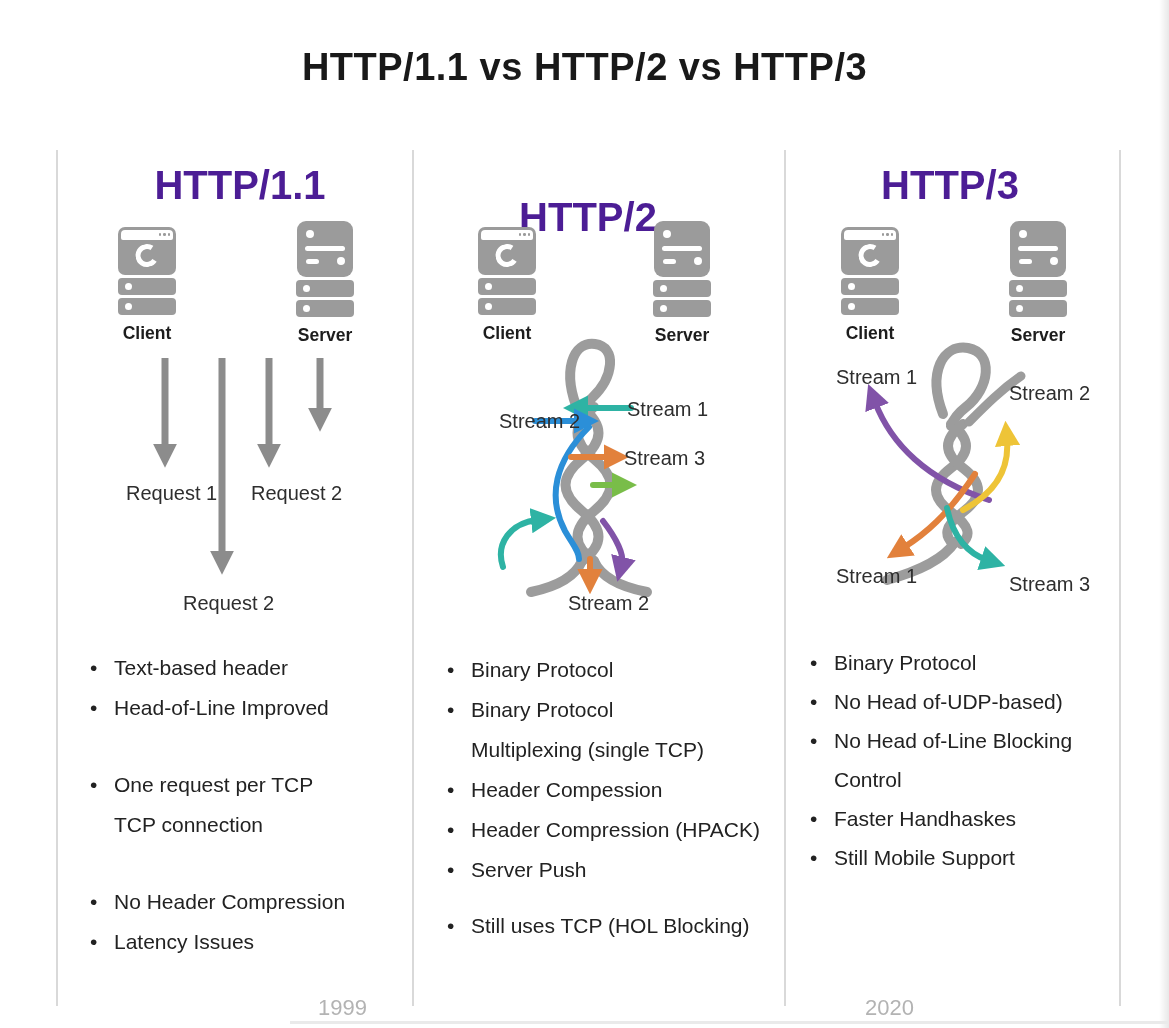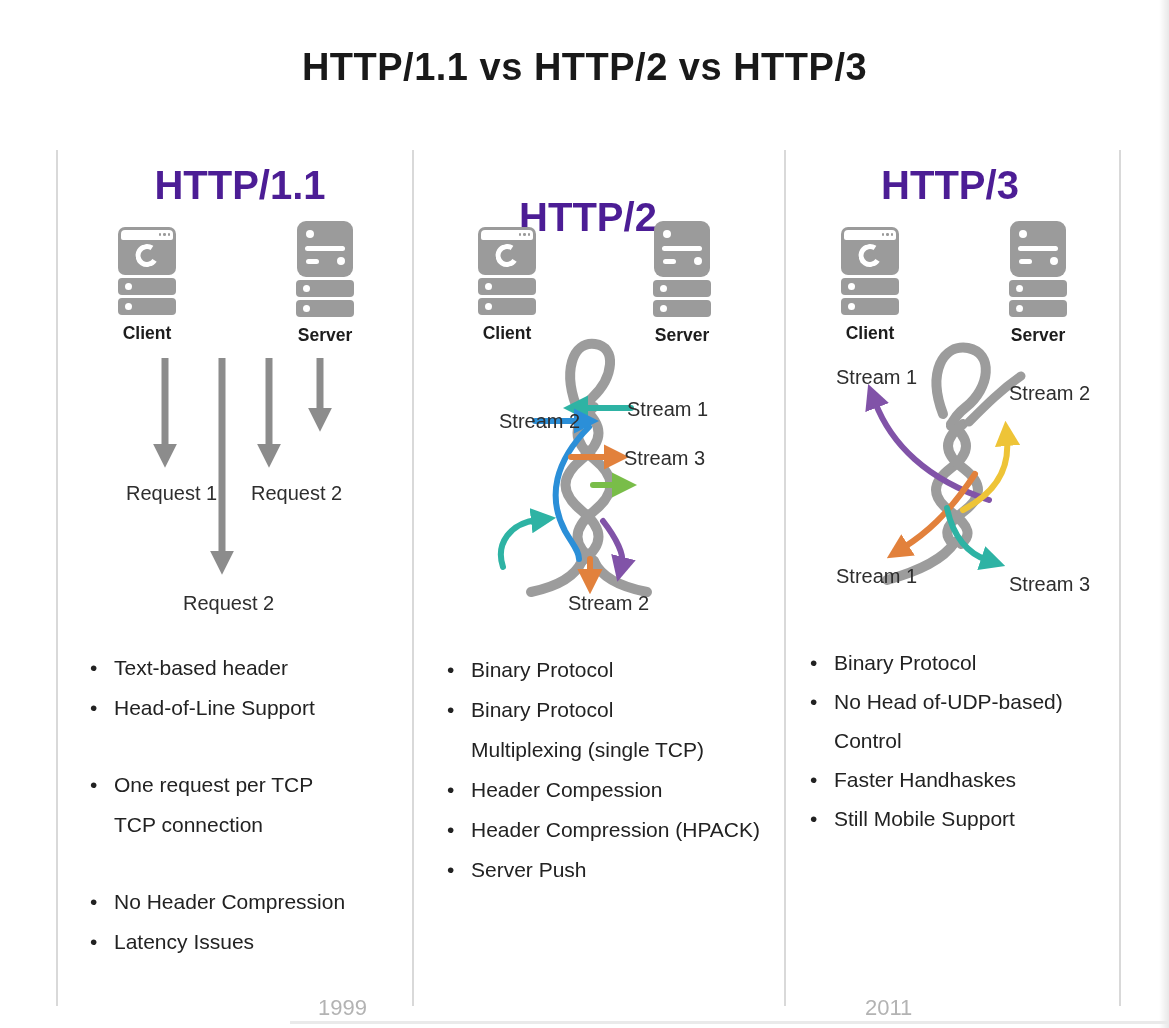--- a/index.html
+++ b/index.html
@@ -248,40 +248,42 @@
     <path d="M190,134 C162,176 140,194 118,208" fill="none" stroke-width="6" stroke-linecap="round" marker-end="url(#ah-orange3)" stroke="#e2813c"></path>
     <path d="M162,168 C168,198 184,214 202,220" fill="none" stroke-width="6" stroke-linecap="round" marker-end="url(#ah-teal3)" stroke="#2eb3a4"></path>
   </svg>
   <div class="dlabel" style="left:836px;top:366px;">Stream 1</div>
   <div class="dlabel" style="left:1009px;top:382px;">Stream 2</div>
   <div class="dlabel" style="left:836px;top:565px;">Stream 1</div>
   <div class="dlabel" style="left:1009px;top:573px;">Stream 3</div>
 
   <ul class="bullets" style="left:88px;top:648px;">
     <li class="b">Text-based header</li>
-    <li class="b">Head-of-Line Support</li>
+    <li class="b">Head-of-Line Improved</li>
     <li class="b gap-lg">One request per TCP</li>
     <li>TCP connection</li>
     <li class="b gap-lg">No Header Compression</li>
     <li class="b">Latency Issues</li>
   </ul>
 
   <ul class="bullets" style="left:445px;top:650px;">
     <li class="b">Binary Protocol</li>
     <li class="b">Binary Protocol</li>
     <li>Multiplexing (single TCP)</li>
     <li class="b">Header Compession</li>
     <li class="b">Header Compression (HPACK)</li>
     <li class="b">Server Push</li>
+    <li class="b gap-md">Still uses TCP (HOL Blocking)</li>
   </ul>
 
   <ul class="bullets tight" style="left:808px;top:643px;">
     <li class="b">Binary Protocol</li>
     <li class="b">No Head of-UDP-based)</li>
+    <li class="b">No Head of-Line Blocking</li>
     <li>Control</li>
     <li class="b">Faster Handhaskes</li>
     <li class="b">Still Mobile Support</li>
   </ul>
 
   <div class="year" style="left:318px;top:995px;">1999</div>
-  <div class="year" style="left:865px;top:995px;">2011</div>
+  <div class="year" style="left:865px;top:995px;">2020</div>
 
 </div>
 
 </body></html>

